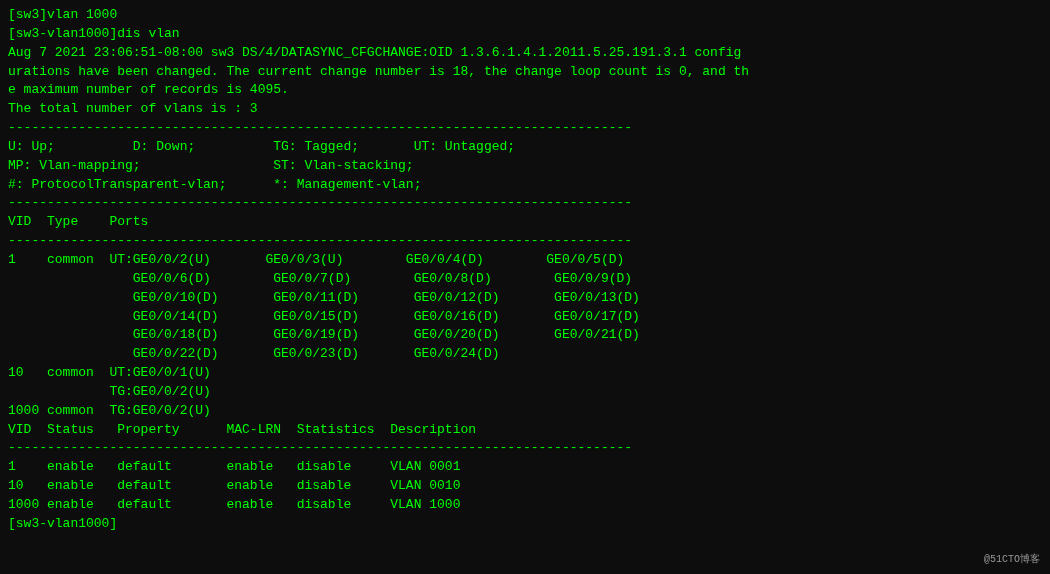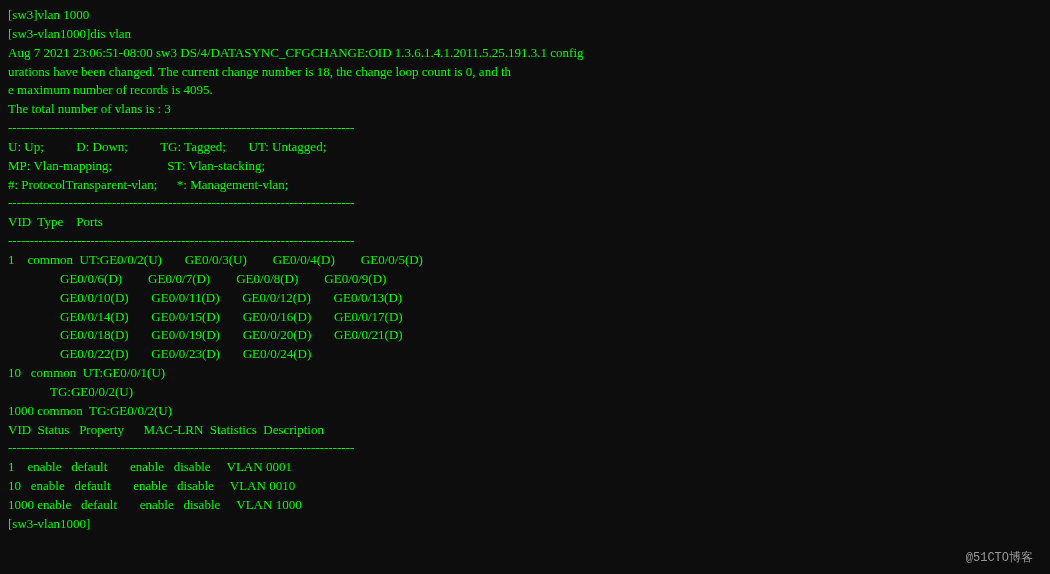--- a/index.html
+++ b/index.html
@@ -14,32 +14,31 @@
       font-size: 13px;
       width: 1050px;
       height: 574px;
       overflow: hidden;
       padding: 6px 8px;
     }
     .terminal {
       width: 100%;
       height: 100%;
       line-height: 1.45;
-      font-family: Liberation Serif, serif;
     }
     .line {
       white-space: pre;
       display: block;
     }
     .watermark {
       position: absolute;
       bottom: 8px;
-      right: 17px;
+      right: 10px;
       color: #999999;
-      font-size: 12px;
+      font-size: 10px;
       margin-top: 35px;
     }
   </style>
 </head>
 <body>
 <div class="terminal">
 
 
 
 <span id="terminal-lines"><span class="line">[sw3]vlan 1000</span><span class="line">[sw3-vlan1000]dis vlan</span><span class="line">Aug 7 2021 23:06:51-08:00 sw3 DS/4/DATASYNC_CFGCHANGE:OID 1.3.6.1.4.1.2011.5.25.191.3.1 config</span><span class="line">urations have been changed. The current change number is 18, the change loop count is 0, and th</span><span class="line">e maximum number of records is 4095.</span><span class="line">The total number of vlans is : 3</span><span class="line">--------------------------------------------------------------------------------</span><span class="line">U: Up;          D: Down;          TG: Tagged;       UT: Untagged;</span><span class="line">MP: Vlan-mapping;                 ST: Vlan-stacking;</span><span class="line">#: ProtocolTransparent-vlan;      *: Management-vlan;</span><span class="line">--------------------------------------------------------------------------------</span><span class="line"></span><span class="line">VID  Type    Ports</span><span class="line">--------------------------------------------------------------------------------</span><span class="line">1    common  UT:GE0/0/2(U)       GE0/0/3(U)        GE0/0/4(D)        GE0/0/5(D)</span><span class="line">                GE0/0/6(D)        GE0/0/7(D)        GE0/0/8(D)        GE0/0/9(D)</span><span class="line">                GE0/0/10(D)       GE0/0/11(D)       GE0/0/12(D)       GE0/0/13(D)</span><span class="line">                GE0/0/14(D)       GE0/0/15(D)       GE0/0/16(D)       GE0/0/17(D)</span><span class="line">                GE0/0/18(D)       GE0/0/19(D)       GE0/0/20(D)       GE0/0/21(D)</span><span class="line">                GE0/0/22(D)       GE0/0/23(D)       GE0/0/24(D)</span><span class="line">10   common  UT:GE0/0/1(U)</span><span class="line">             TG:GE0/0/2(U)</span><span class="line">1000 common  TG:GE0/0/2(U)</span><span class="line"></span><span class="line">VID  Status   Property      MAC-LRN  Statistics  Description</span><span class="line">--------------------------------------------------------------------------------</span><span class="line">1    enable   default       enable   disable     VLAN 0001</span><span class="line">10   enable   default       enable   disable     VLAN 0010</span><span class="line">1000 enable   default       enable   disable     VLAN 1000</span><span class="line">[sw3-vlan1000]</span></span>

